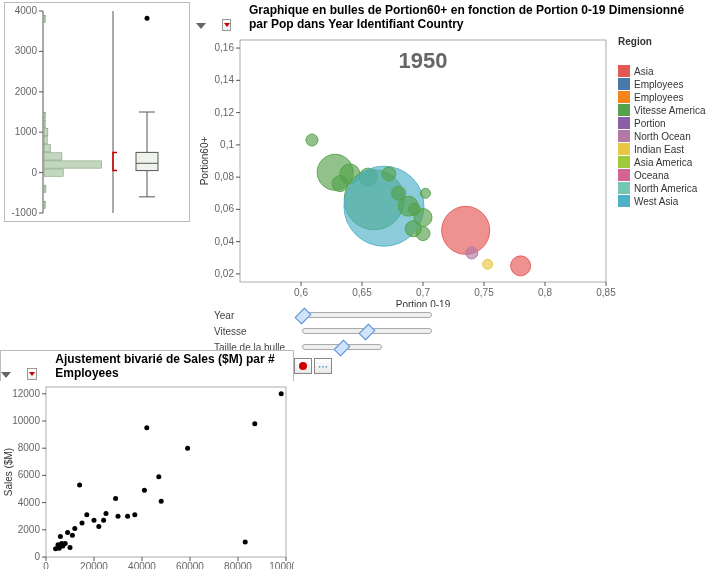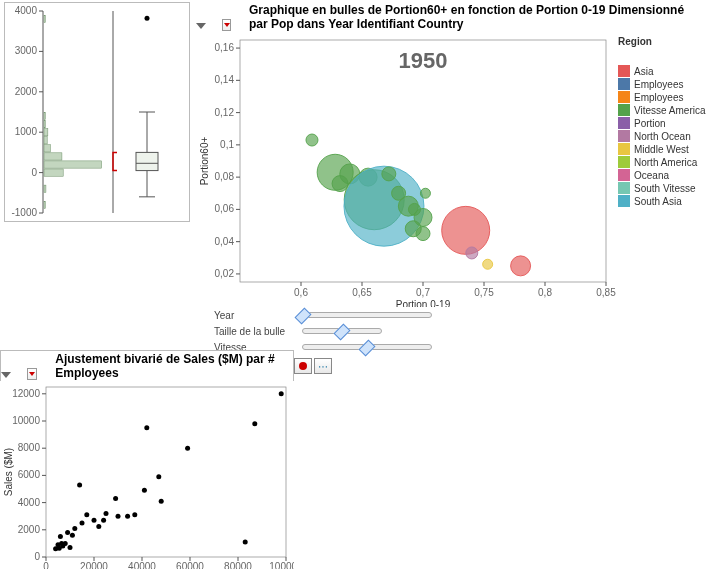--- a/index.html
+++ b/index.html
@@ -214,57 +214,57 @@
           <div class="legend-row">
             <span class="legend-swatch" style="background: rgb(138, 95, 168);"></span>
             <span>Portion</span>
           </div>
           <div class="legend-row">
             <span class="legend-swatch" style="background: rgb(178, 121, 162);"></span>
             <span>North Ocean</span>
           </div>
           <div class="legend-row">
             <span class="legend-swatch" style="background: rgb(232, 198, 65);"></span>
-            <span>Middle West</span>
+            <span>Indian East</span>
           </div>
           <div class="legend-row">
             <span class="legend-swatch" style="background: rgb(158, 203, 59);"></span>
-            <span>North America</span>
+            <span>Asia America</span>
           </div>
           <div class="legend-row">
             <span class="legend-swatch" style="background: rgb(211, 100, 148);"></span>
             <span>Oceana</span>
           </div>
           <div class="legend-row">
             <span class="legend-swatch" style="background: rgb(118, 199, 178);"></span>
-            <span>South Vitesse</span>
+            <span>North America</span>
           </div>
           <div class="legend-row">
             <span class="legend-swatch" style="background: rgb(79, 176, 198);"></span>
-            <span>South Asia</span>
+            <span>West Asia</span>
           </div>
         </div>
     </div>
   </div>
   <div id="slider-block" style="padding-left:18px;">
       <div class="slider-row">
         <span class="slider-label">Year</span>
         <div class="slider-track" style="width: 130px;">
           <div class="slider-thumb" style="left: 0%;"></div>
         </div>
       </div>
       <div class="slider-row">
-        <span class="slider-label">Taille de la bulle</span>
-        <div class="slider-track" style="width: 80px;">
+        <span class="slider-label">Vitesse</span>
+        <div class="slider-track" style="width: 130px;">
           <div class="slider-thumb" style="left: 50%;"></div>
         </div>
       </div>
       <div class="slider-row">
-        <span class="slider-label">Vitesse</span>
-        <div class="slider-track" style="width: 130px;">
+        <span class="slider-label">Taille de la bulle</span>
+        <div class="slider-track" style="width: 80px;">
           <div class="slider-thumb" style="left: 50%;"></div>
         </div>
       </div>
     </div>
   <div style="display:flex;gap:2px;padding:3px 18px;" id="controls-row">
       <div class="control-btn">⏮</div>
       <div class="control-btn">◀</div>
       <div class="control-btn">▶</div>
       <div class="control-btn">⏭</div>
       <div class="control-btn rec">

